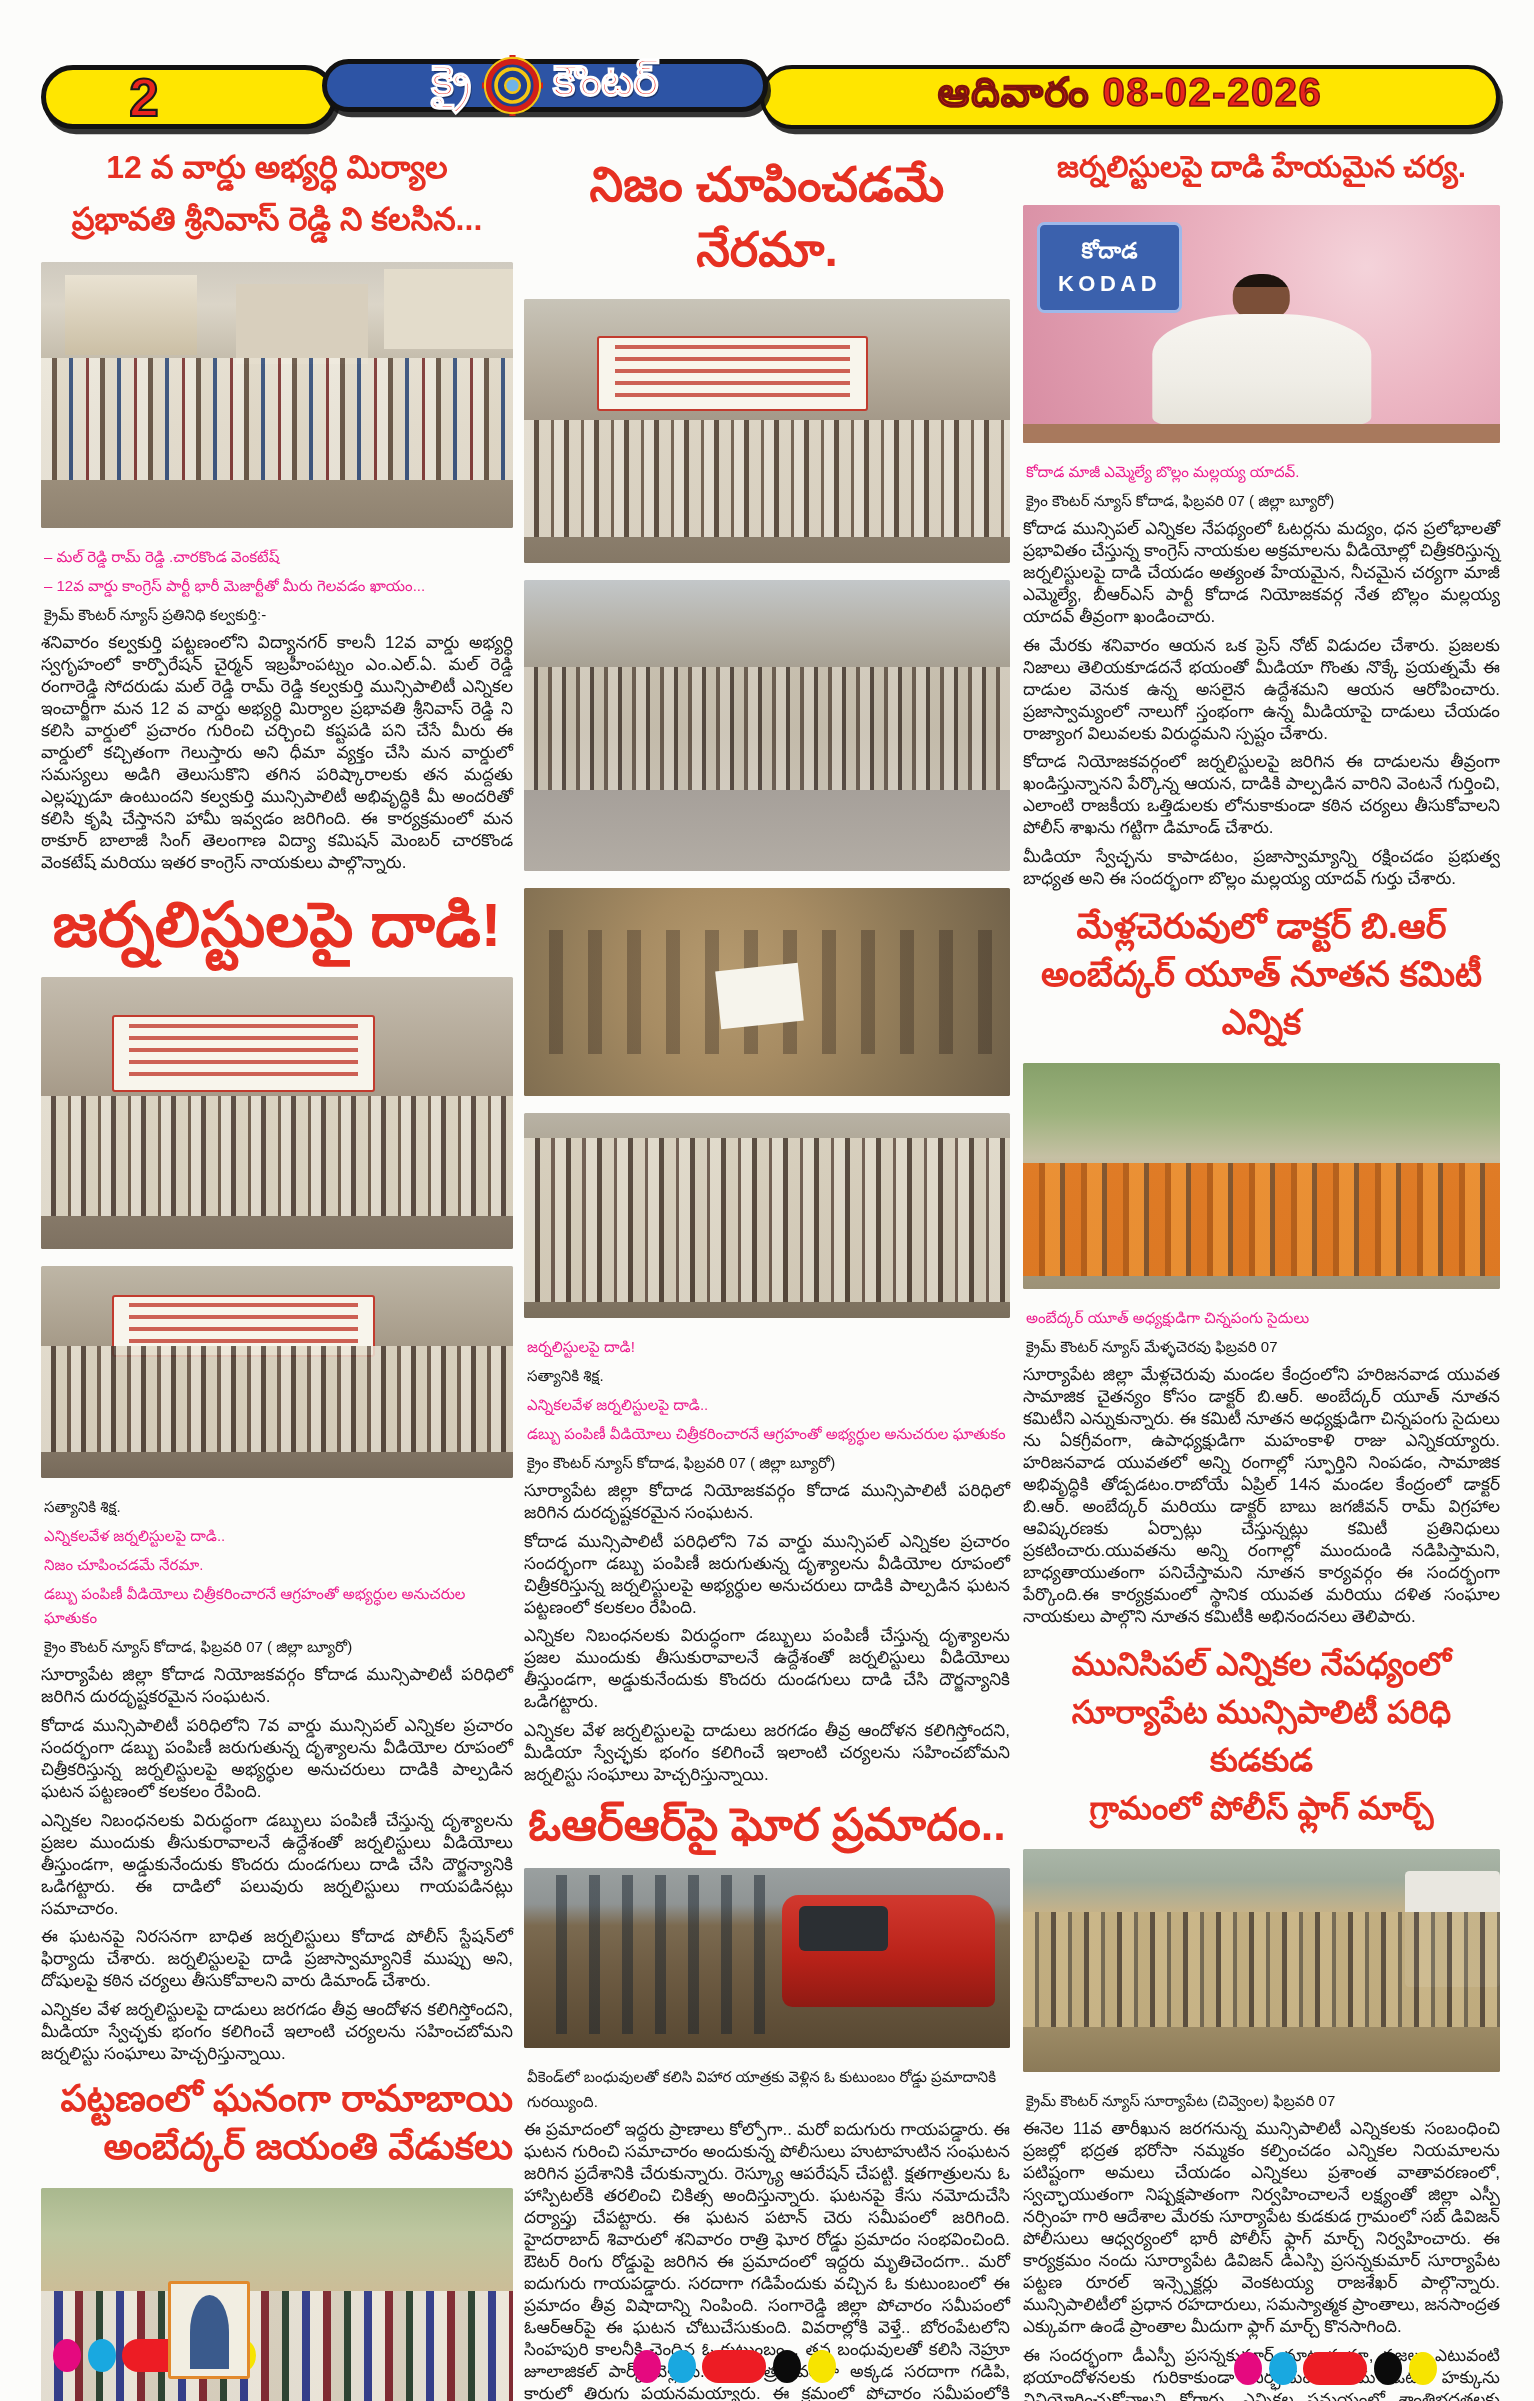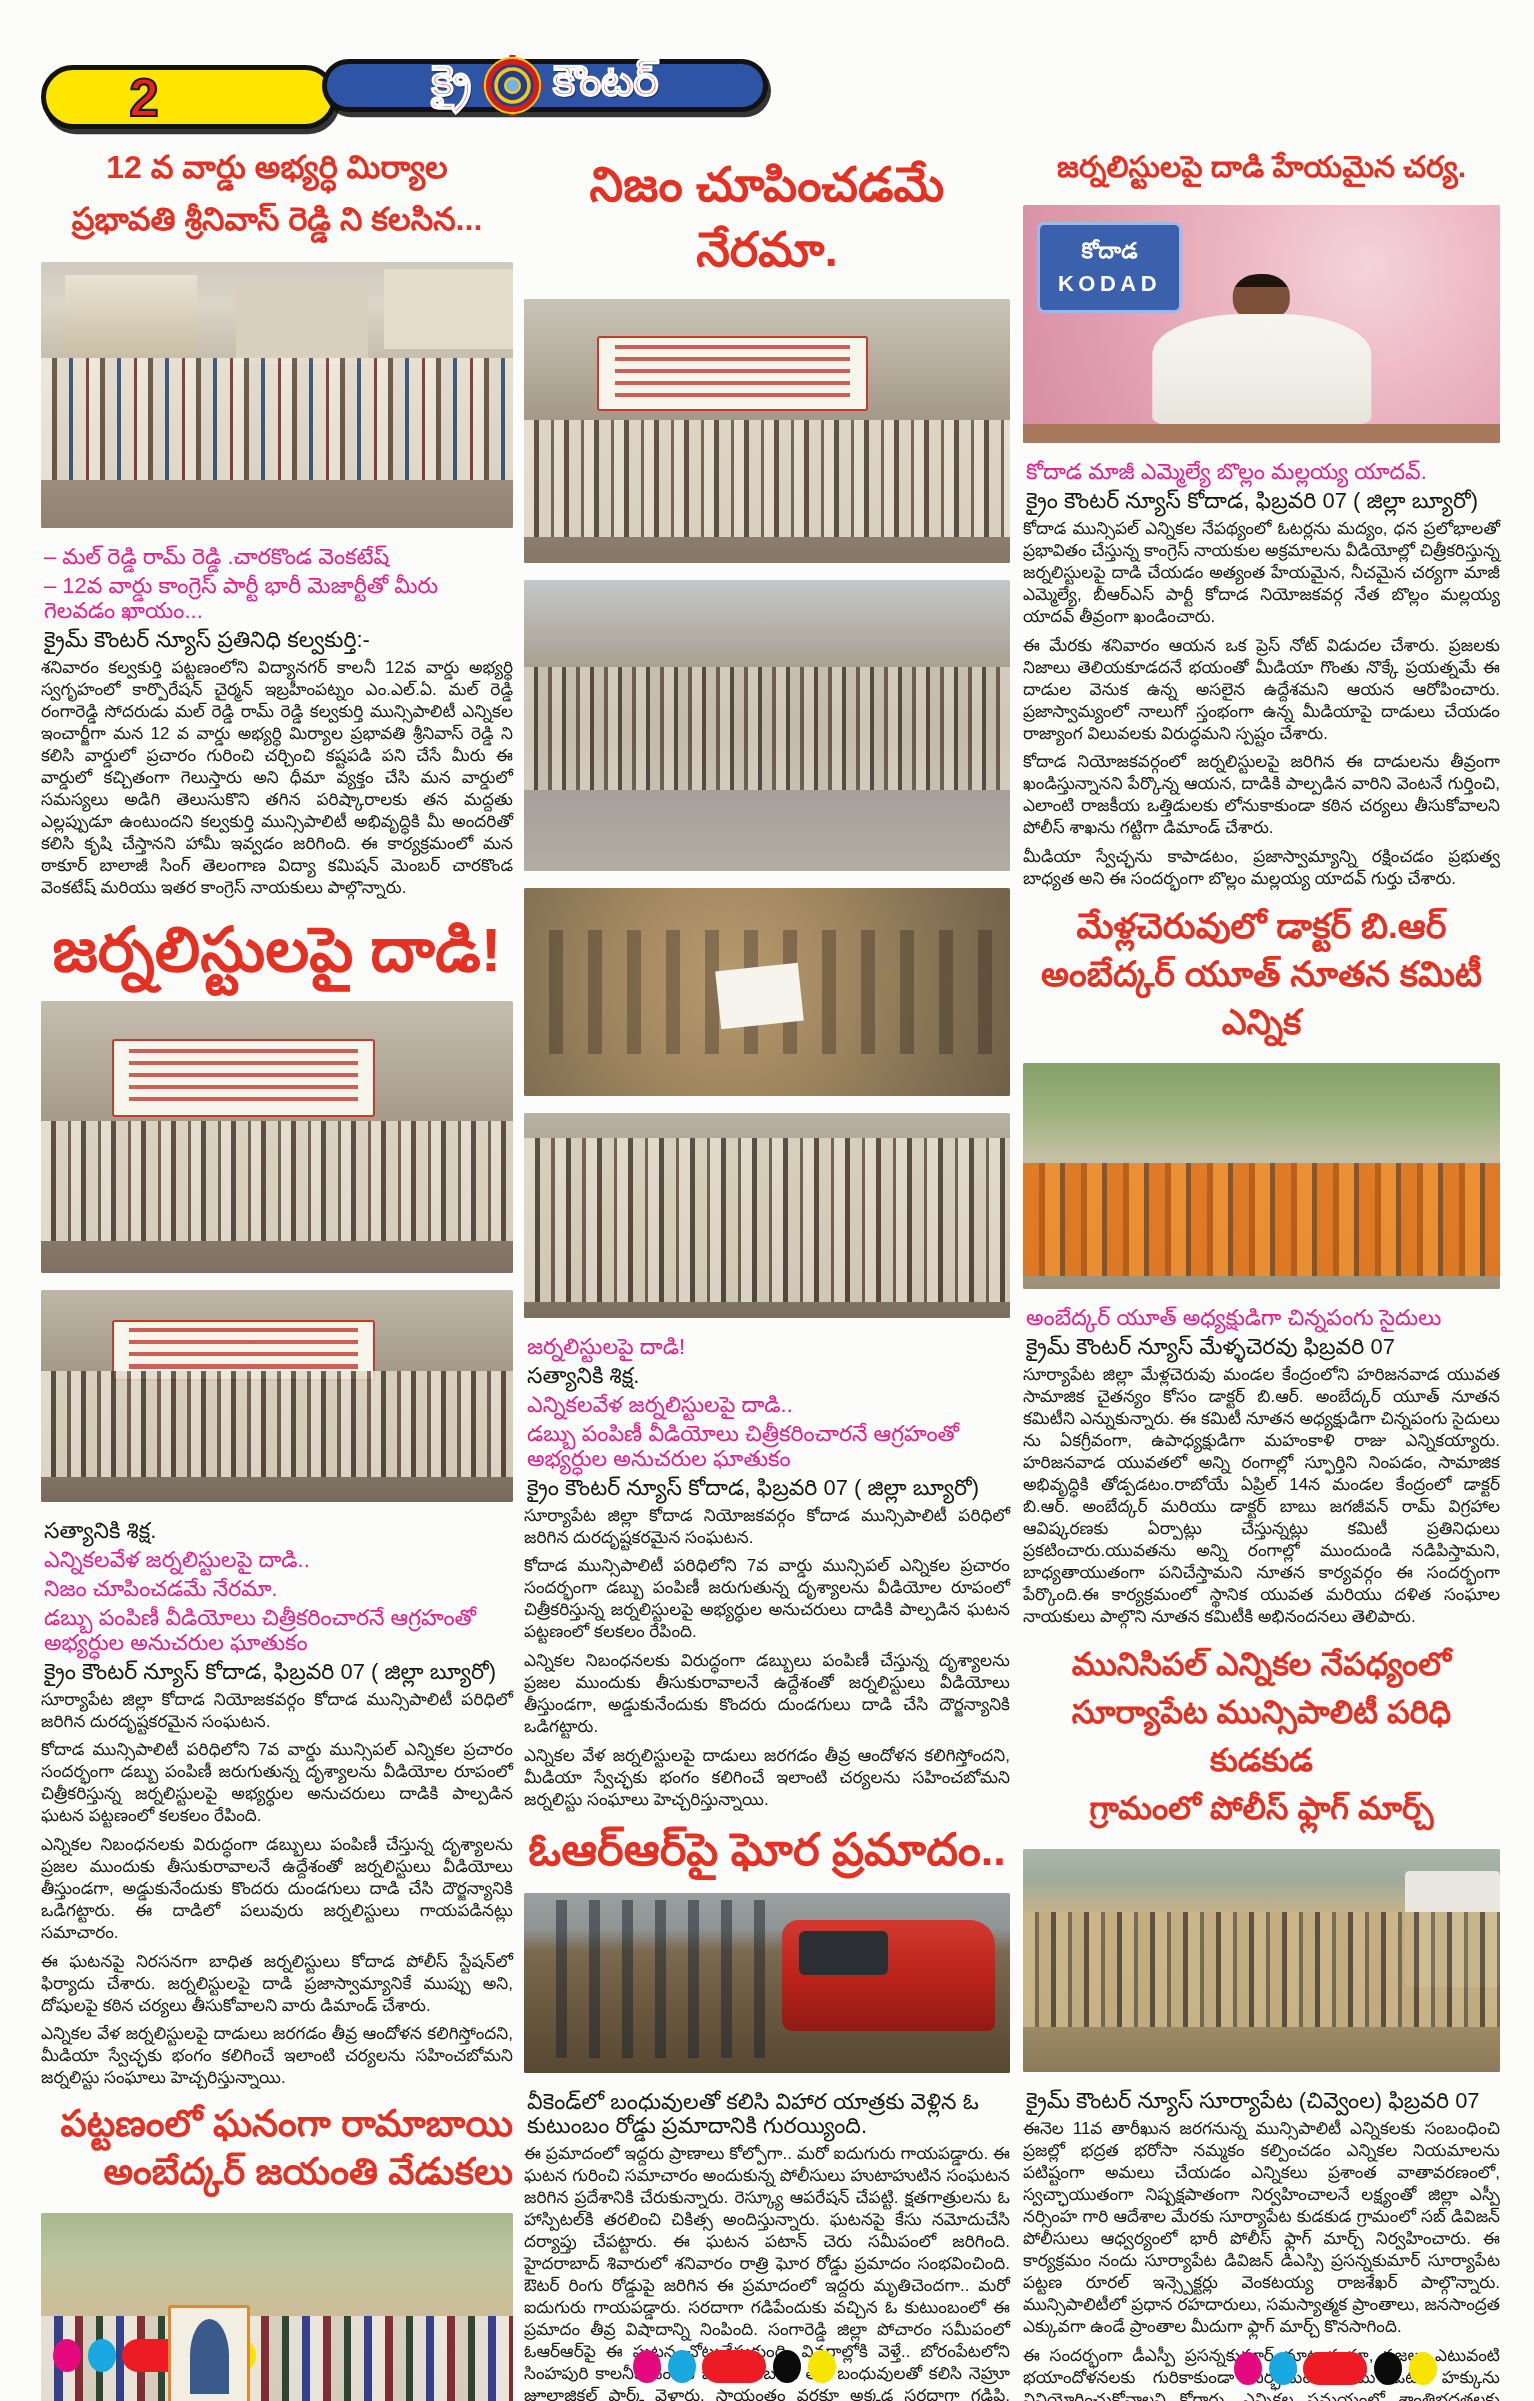--- a/index.html
+++ b/index.html
@@ -29,21 +29,21 @@
   .hl div{margin:0;}
   .hl-a1{font-size:32px;line-height:52px;margin:0 0 7.4px;}
   .hl-big{font-size:62px;line-height:1.12;margin:16.3px 0 9px;}
   .hl-mid{font-size:48px;line-height:65px;margin:0 0 6px;}
   .hl-orr{font-size:45px;line-height:1.15;margin:13.4px 0 9px;}
   .hl-a3{font-size:37px;line-height:48px;margin:10.4px 0 7.4px;text-align:right;}
   .hl-r1{font-size:30px;line-height:39px;margin:0 0 19px;}
   .hl-r2{font-size:35px;line-height:48px;margin:12px 0 6px;}
   .hl-r3{font-size:32px;line-height:48px;margin:12px 0 6px;}
 
-  .cap{font-size:22px;line-height:24.5px;margin:4.5px 3px;font-weight:400;}
+  .cap{font-size:15px;line-height:24.5px;margin:4.5px 3px;font-weight:400;}
   .pink{color:#ec1c8d;}
   .blk{color:#161616;}
   .bt{font-size:17px;line-height:22px;text-align:justify;color:#161616;}
   .bt p{margin:0 0 6.7px;}
 
   
   .photo{position:relative;width:100%;overflow:hidden;border-radius:1.5px;margin:17px 0;background:#c7bfb0;}
   .ph-street{height:266px;background:linear-gradient(180deg,#cfcabf 0%,#dbd5c8 16%,#c3bbaa 38%,#a79a86 62%,#8f8270 100%);}
   .ph-street::before{content:"";position:absolute;left:5%;top:5%;width:28%;height:30%;
         background:linear-gradient(180deg,#e9e2d2,#cbbfa5);box-shadow:171px 9px 0 #d8cfbd,319px -6px 0 #e3dccb;}
@@ -127,20 +127,23 @@
       <svg width="61" height="61" viewBox="0 0 100 100">
         <line x1="50" y1="0" x2="50" y2="100" stroke="#d21f18" stroke-width="10"></line>
         <line x1="0" y1="50" x2="100" y2="50" stroke="#d21f18" stroke-width="10"></line>
         <circle cx="50" cy="50" r="45" fill="none" stroke="#f4c513" stroke-width="4"></circle>
         <circle cx="50" cy="50" r="39" fill="#1f3f8f" stroke="#d21f18" stroke-width="9"></circle>
         <circle cx="50" cy="50" r="27" fill="none" stroke="#f4c513" stroke-width="6"></circle>
         <circle cx="50" cy="50" r="12" fill="#6fb3e8" stroke="#f4c513" stroke-width="4"></circle>
       </svg>
       <span class="logo-txt">కౌంటర్</span>
     </div>
+    <div class="pill pill-date">
+      <span class="date-txt">ఆదివారం 08-02-2026</span>
+    </div>
   </header>
 
   <section class="col col-left">
 
     <h2 class="hl hl-a1">
       <div>12 వ వార్డు అభ్యర్ధి  మిర్యాల</div>
       <div>ప్రభావతి శ్రీనివాస్ రెడ్డి ని కలసిన...</div>
     </h2>
 
     <div class="photo ph-street"></div>

